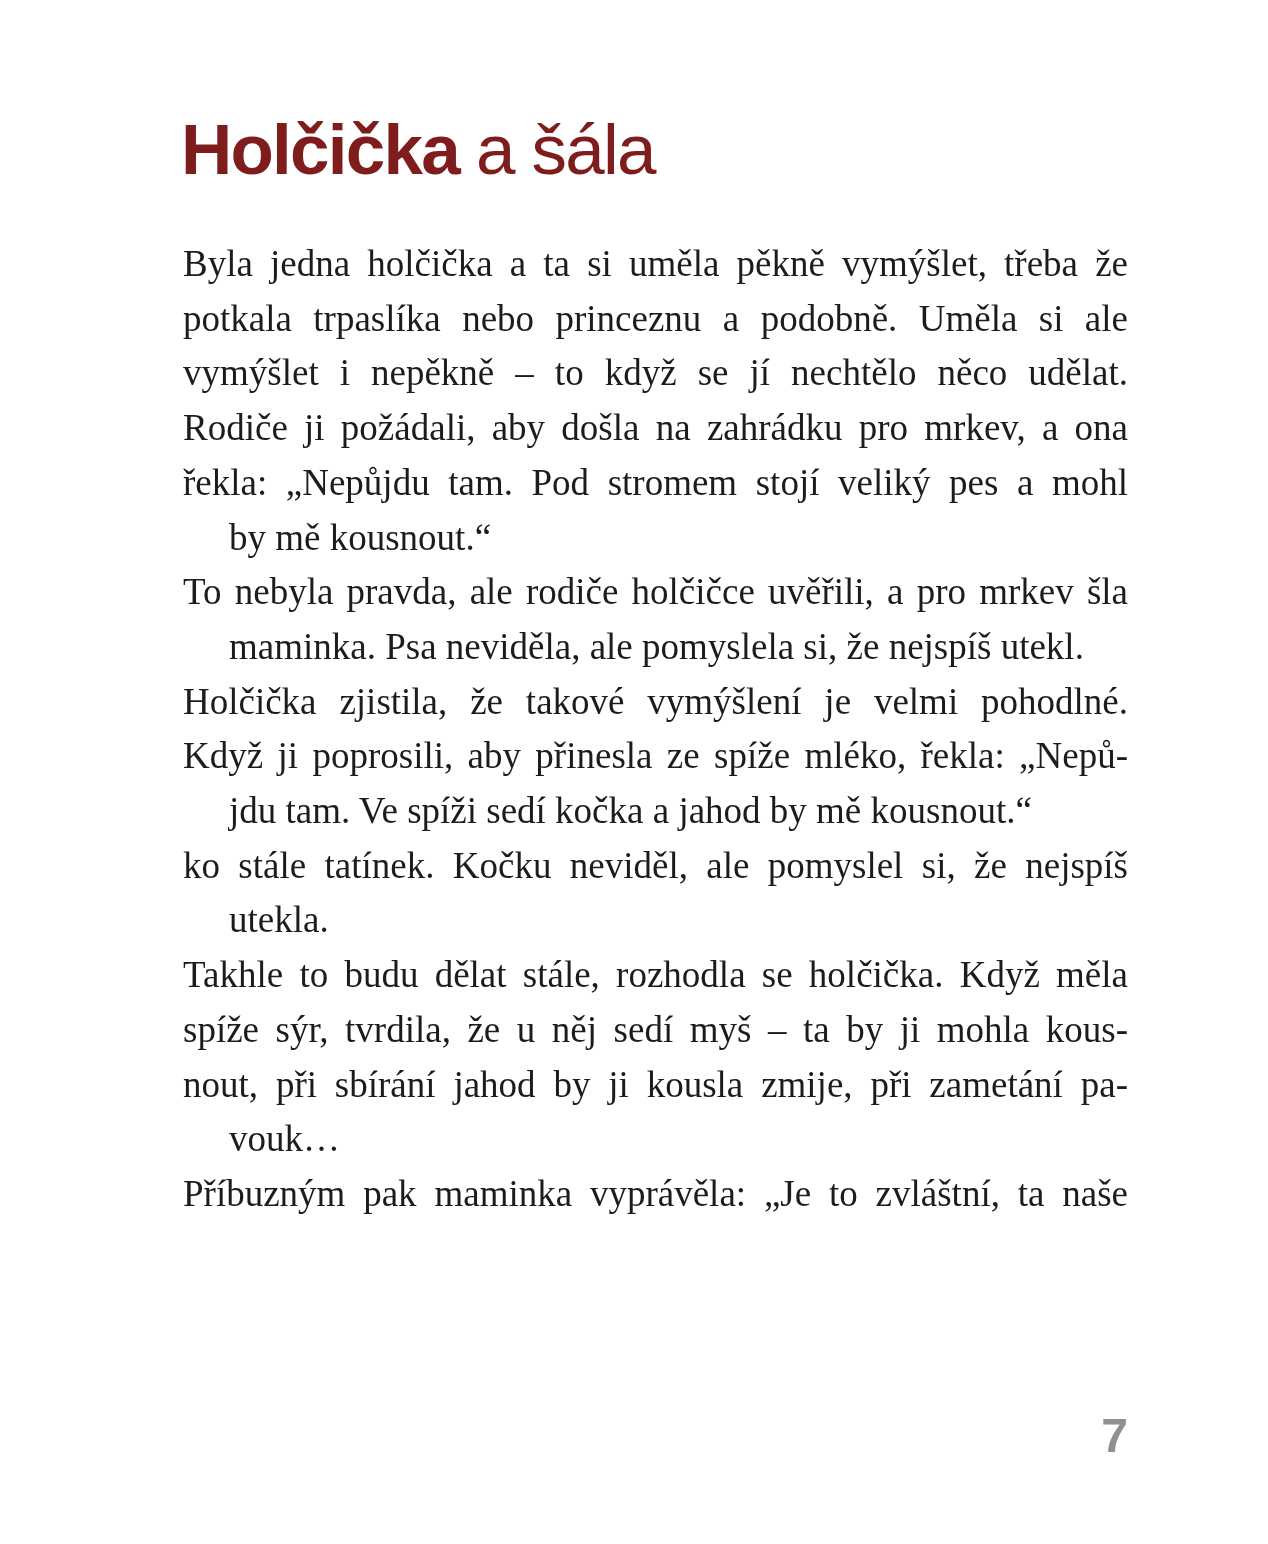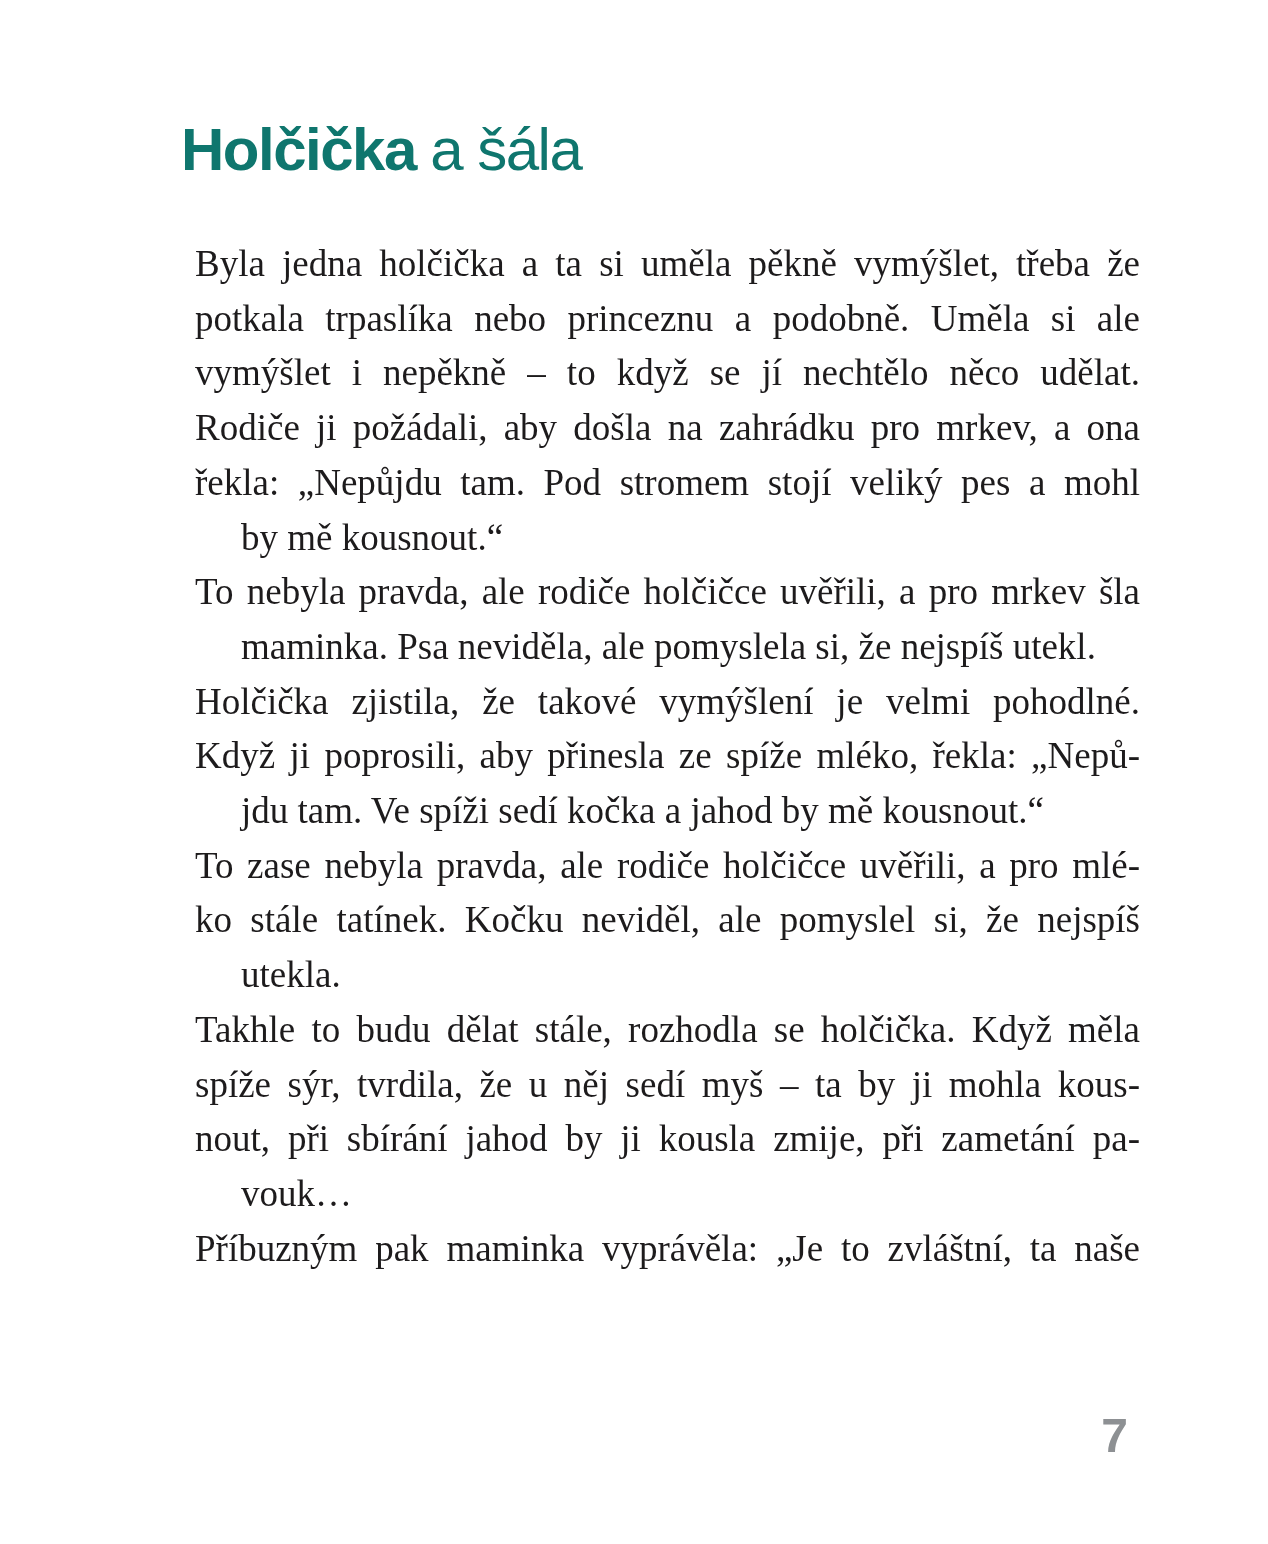--- a/index.html
+++ b/index.html
@@ -13,37 +13,37 @@
     height: 1544px;
     background: #ffffff;
     overflow: hidden;
   }
   .title {
     position: absolute;
     left: 181px;
     top: 104px;
     margin: 0;
     font-family: "Liberation Sans", sans-serif;
-    font-size: 60px;
+    font-size: 71px;
     line-height: 92px;
     letter-spacing: -0.025em;
-    color: #0f766e;
+    color: #7f1d1d;
     white-space: nowrap;
     font-weight: 400;
   }
   .title .em {
     font-weight: 700;
   }
   .title .rest {
     margin-left: 0.24em;
     font-weight: 400;
   }
   .bodytext {
     position: absolute;
-    left: 195px;
+    left: 183px;
     top: 237px;
     width: 945px;
     font-family: "Liberation Serif", serif;
     font-size: 37px;
     line-height: 54.7px;
     color: #1d1b1c;
   }
   .ln {
     white-space: normal;
   }
@@ -79,21 +79,20 @@
     <div class="ln j">potkala trpaslíka nebo princeznu a podobně. Uměla si ale</div>
     <div class="ln j">vymýšlet i nepěkně – to když se jí nechtělo něco udělat.</div>
     <div class="ln j">Rodiče ji požádali, aby došla na zahrádku pro mrkev, a ona</div>
     <div class="ln j">řekla: „Nepůjdu tam. Pod stromem stojí veliký pes a mohl</div>
     <div class="ln last">by mě kousnout.“</div>
     <div class="ln j">To nebyla pravda, ale rodiče holčičce uvěřili, a pro mrkev šla</div>
     <div class="ln last">maminka. Psa neviděla, ale pomyslela si, že nejspíš utekl.</div>
     <div class="ln j">Holčička zjistila, že takové vymýšlení je velmi pohodlné.</div>
     <div class="ln j">Když ji poprosili, aby přinesla ze spíže mléko, řekla: „Nepů-</div>
     <div class="ln last">jdu tam. Ve spíži sedí kočka a jahod by mě kousnout.“</div>
-    <div class="ln j">To zase nebyla pravda, ale rodiče holčičce uvěřili, a pro mlé-</div>
     <div class="ln j">ko stále tatínek. Kočku neviděl, ale pomyslel si, že nejspíš</div>
     <div class="ln last">utekla.</div>
     <div class="ln j">Takhle to budu dělat stále, rozhodla se holčička. Když měla</div>
     <div class="ln j">spíže sýr, tvrdila, že u něj sedí myš – ta by ji mohla kous-</div>
     <div class="ln j">nout, při sbírání jahod by ji kousla zmije, při zametání pa-</div>
     <div class="ln last">vouk…</div>
     <div class="ln j">Příbuzným pak maminka vyprávěla: „Je to zvláštní, ta naše</div>
   </div>
 
   <div class="pagenum">7</div>

